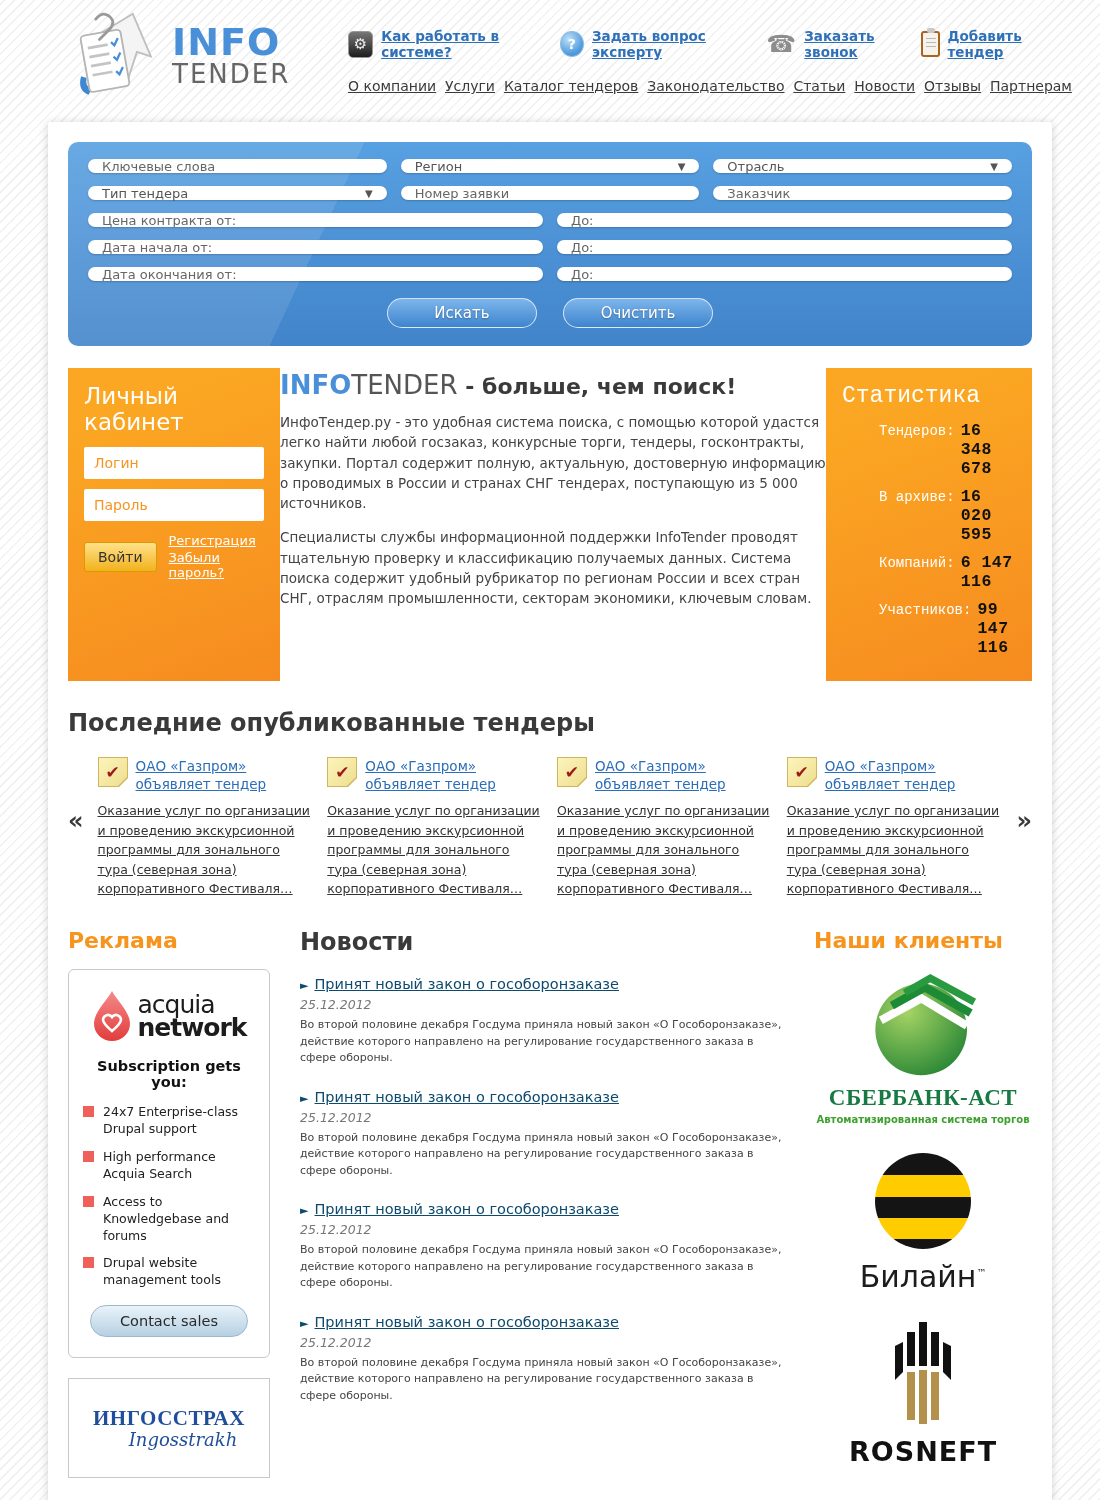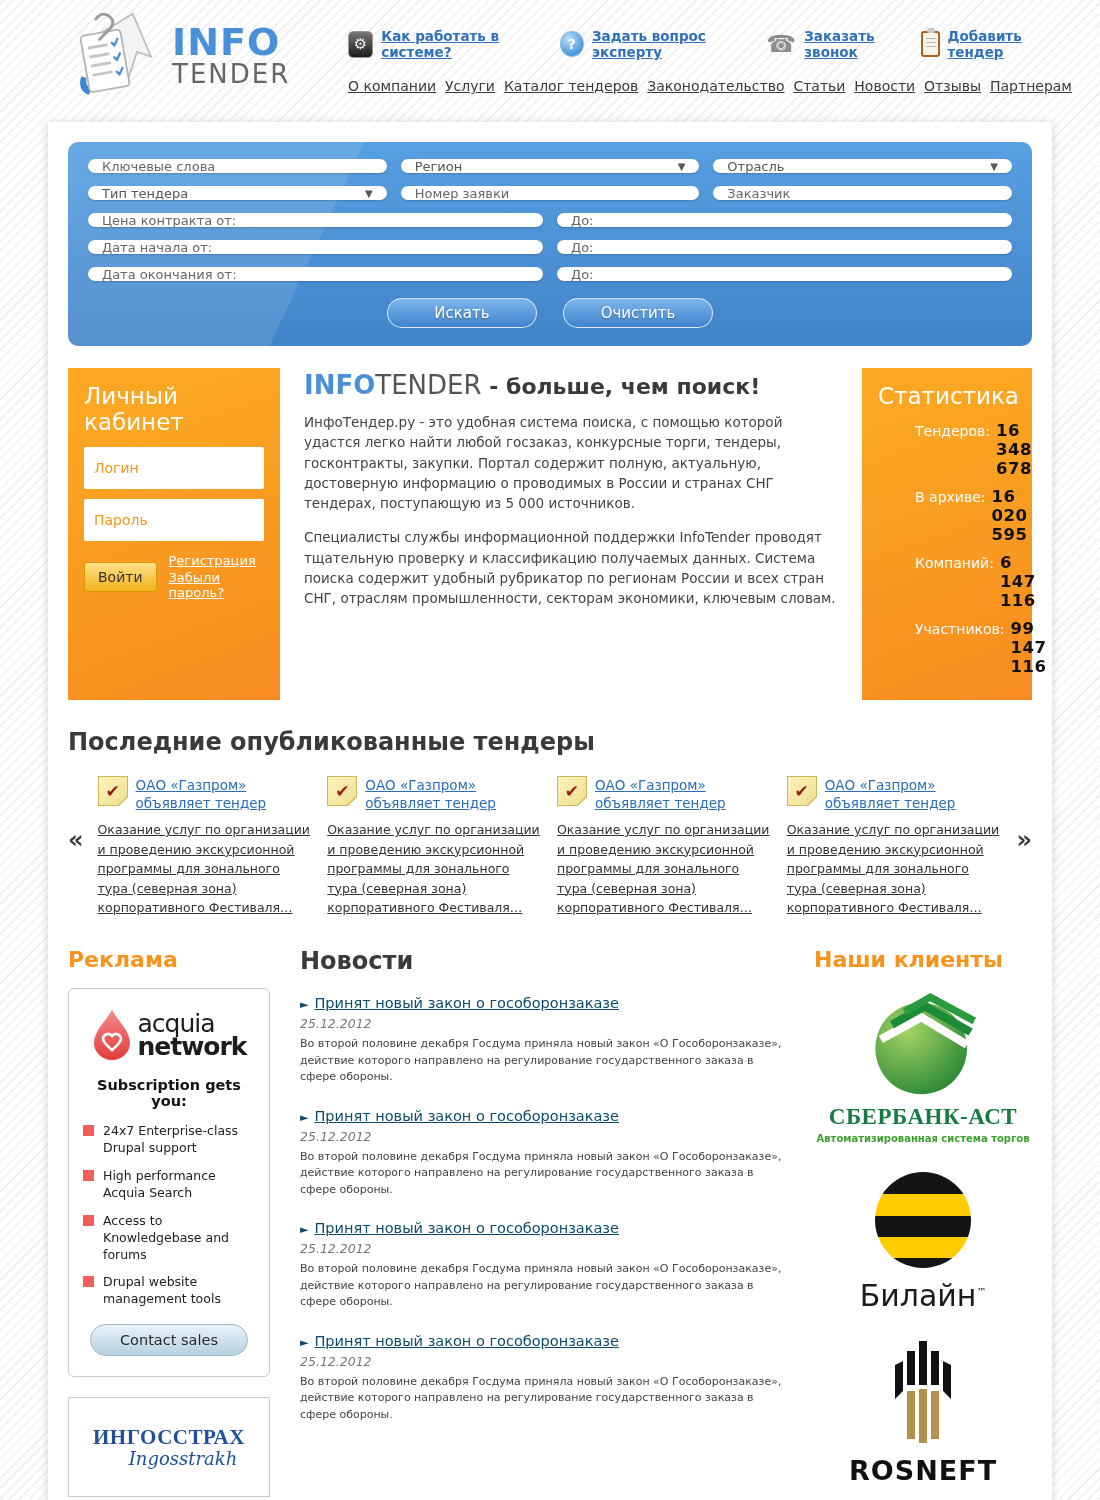--- a/index.html
+++ b/index.html
@@ -50,36 +50,36 @@
   .sel .caret { font-size: 10px; color: #555; }
   .w3 { flex: 1; } .w2 { flex: 1; }
   .btn-row { display: flex; justify-content: center; gap: 26px; margin-top: 17px; margin-bottom: 4px; }
   .blue-btn {
     min-width: 150px; height: 30px; border-radius: 16px; border: 1px solid rgba(255,255,255,.75);
     background: linear-gradient(180deg, #7db6ec, #3e84cd);
     color: #fff; font-size: 15px; font-family: inherit; cursor: pointer; text-shadow: 0 1px 2px rgba(0,0,0,.3);
   }
 
   
-  .info-row { display: flex; gap: 24px; margin-top: 22px; }
+  .info-row { display: flex; margin-top: 22px; }
   .orange-box { background: linear-gradient(160deg, #fba723 15%, #f68b1f); color: #fff; padding: 15px 16px; }
   .login-box { width: 212px; }
   .login-box h2, .stats-box h2 { font-size: 23px; font-weight: normal; margin-bottom: 12px; }
-  .login-box input { width: 100%; height: 42px; border: none; border-radius: 2px; padding: 0 10px; font-family: inherit; font-size: 14px; color: #f7941e; margin-bottom: 10px; }
+  .login-box input { width: 100%; height: 32px; border: none; border-radius: 2px; padding: 0 10px; font-family: inherit; font-size: 14px; color: #f7941e; margin-bottom: 10px; }
   .login-box input::placeholder { color: #f7941e; opacity: 1; }
   .login-actions { display: flex; gap: 12px; align-items: center; margin-top: 2px; }
   .login-btn { background: linear-gradient(180deg,#ffe18a,#f2b21c); border: 1px solid #d99b00; border-radius: 3px; padding: 6px 13px; font-family: inherit; font-size: 14px; color: #333; cursor: pointer; }
   .login-links { display: flex; flex-direction: column; gap: 2px; }
   .login-links a { color: #fff; font-size: 13px; }
   .about { flex: 1; padding-top: 2px; }
   .about h2 { font-size: 26px; margin-bottom: 12px; font-weight: bold; color: #444; }
   .about h2 .b-info { color: #4a90d9; } .about h2 .b-tender { color: #555; font-weight: normal; }
   .about h2 .b-rest { font-weight: bold; color: #3a3a3a; font-size: 22px; }
   .about p { font-size: 13.5px; line-height: 1.5; color: #444; margin-bottom: 14px; }
-  .stats-box { width: 170px; }
+  .stats-box { width: 206px; font-family: Liberation Mono, monospace; }
   .stat-row { display: flex; align-items: baseline; margin-bottom: 9px; font-size: 14px; margin-left: 37px; }
   .stat-row .sl { white-space: nowrap; }
   .stat-row .sv { color: #111; font-weight: bold; font-size: 16.5px; margin-left: 6px; letter-spacing: .5px; }
 
   
   .tenders { margin-top: 28px; }
   .tenders h2 { font-size: 24px; font-weight: 600; color: #3a3a3a; margin-bottom: 20px; }
   .carousel { display: flex; align-items: flex-start; gap: 14px; }
   .car-arrow { font-size: 24px; font-weight: bold; color: #3a3a3a; line-height: 1; padding-top: 52px; cursor: pointer; user-select: none; text-decoration: none; }
   .t-card { width: 216px; }

